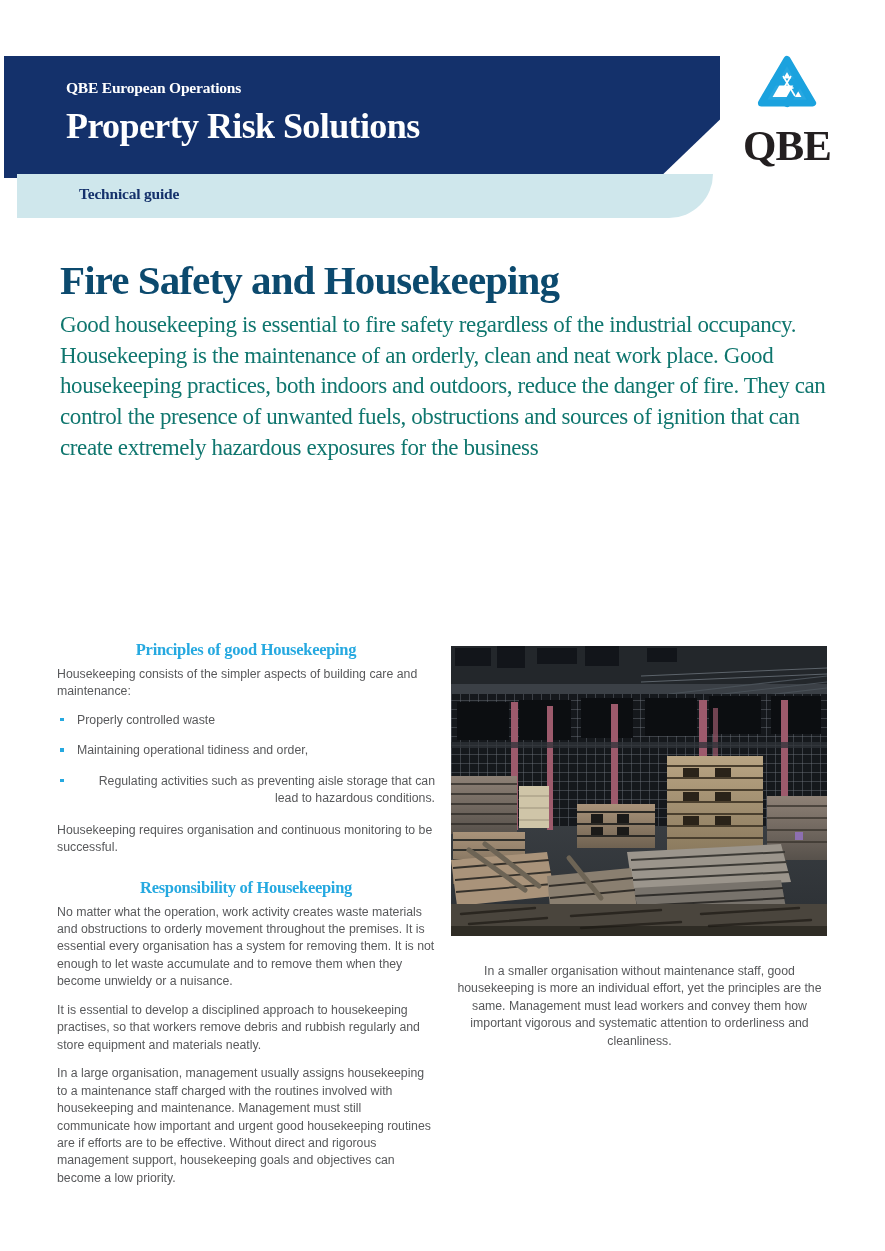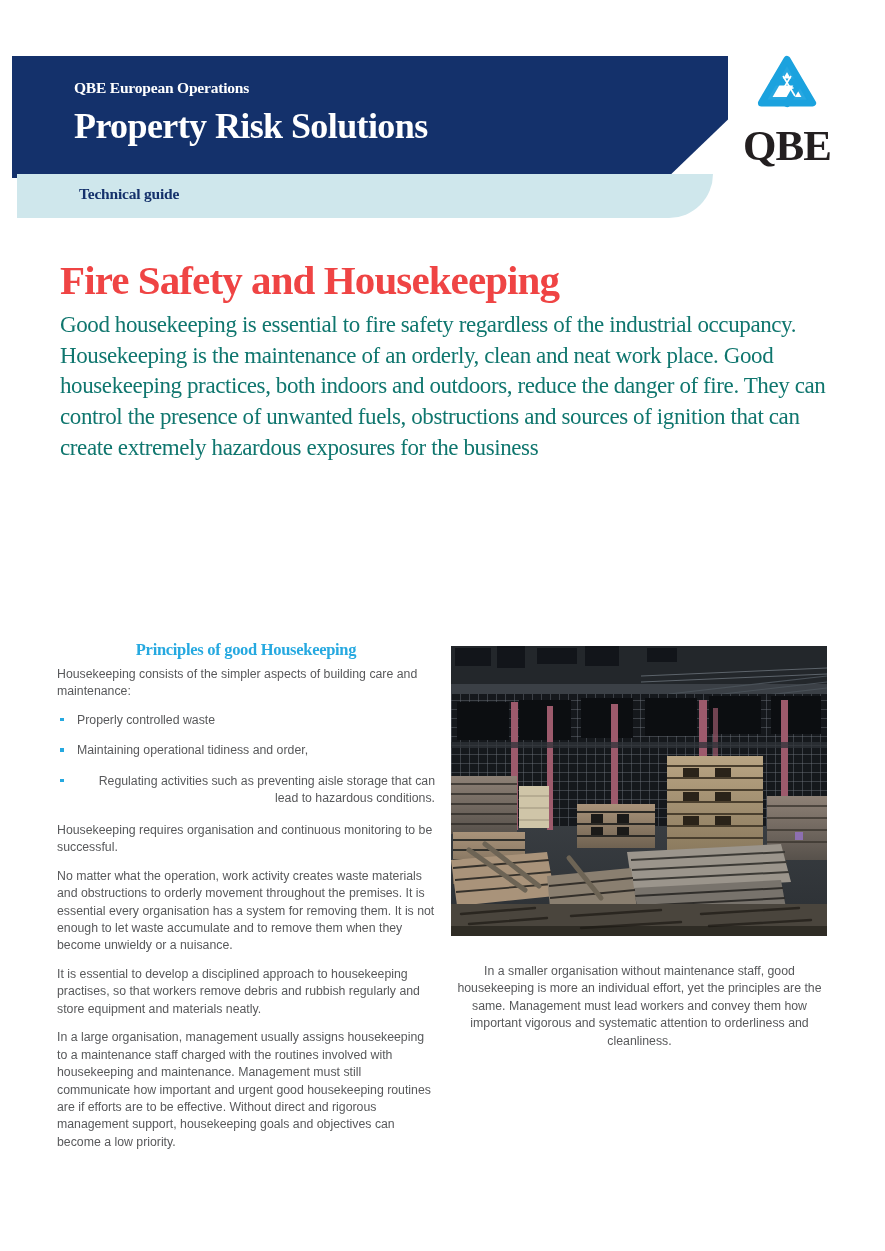--- a/index.html
+++ b/index.html
@@ -12,21 +12,21 @@
     width: 885px;
     height: 1251px;
     background: #ffffff;
     overflow: hidden;
     font-family: "Liberation Sans", sans-serif;
   }
 
   
   .banner-wrap {
     position: absolute;
-    left: 12px;
+    left: 4px;
     top: 56px;
     width: 716px;
     height: 122px;
   }
   .banner-navy {
     position: absolute;
     inset: 0;
     background: #14316b;
     clip-path: polygon(0 0, 100% 0, 100% 52%, 91.5% 100%, 0 100%);
   }
@@ -104,21 +104,21 @@
     position: absolute;
     left: 60px;
     top: 258px;
     width: 770px;
   }
   .doc-title {
     font-family: "Liberation Serif", serif;
     font-weight: bold;
     font-size: 41px;
     letter-spacing: -0.9px;
-    color: #ef4444;
+    color: #0c4a6e;
     line-height: 1.08;
     margin: 0 0 8px 0;
   }
   .doc-standfirst {
     font-family: "Liberation Serif", serif;
     font-weight: normal;
     font-size: 23px;
     letter-spacing: -0.4px;
     color: #0f766e;
     line-height: 1.33;
@@ -250,20 +250,21 @@
         <span>Maintaining operational tidiness and order,</span>
       </li>
       <li>
         <span class="dot"></span>
         <span>Regulating activities such as preventing aisle storage that can lead to hazardous conditions.</span>
       </li>
     </ul>
 
     <p class="body-p" style="margin-top:14px">Housekeeping requires organisation and continuous monitoring to be successful.</p>
 
+    <h2 class="sec-heading second">Responsibility of Housekeeping</h2>
     <p class="body-p">No matter what the operation, work activity creates waste materials and obstructions to orderly movement throughout the premises. It is essential every organisation has a system for removing them. It is not enough to let waste accumulate and to remove them when they become unwieldy or a nuisance.</p>
     <p class="body-p">It is essential to develop a disciplined approach to housekeeping practises, so that workers remove debris and rubbish regularly and store equipment and materials neatly.</p>
     <p class="body-p">In a large organisation, management usually assigns housekeeping to a maintenance staff charged with the routines involved with housekeeping and maintenance. Management must still communicate how important and urgent good housekeeping routines are if efforts are to be effective. Without direct and rigorous management support, housekeeping goals and objectives can become a low priority.</p>
   </div>
 
   <div class="photo">
     <svg viewBox="0 0 376 290" preserveAspectRatio="none">
       <defs>
         <linearGradient id="skyG" x1="0" y1="0" x2="0" y2="1">
           <stop offset="0" stop-color="#4e5358"></stop>

